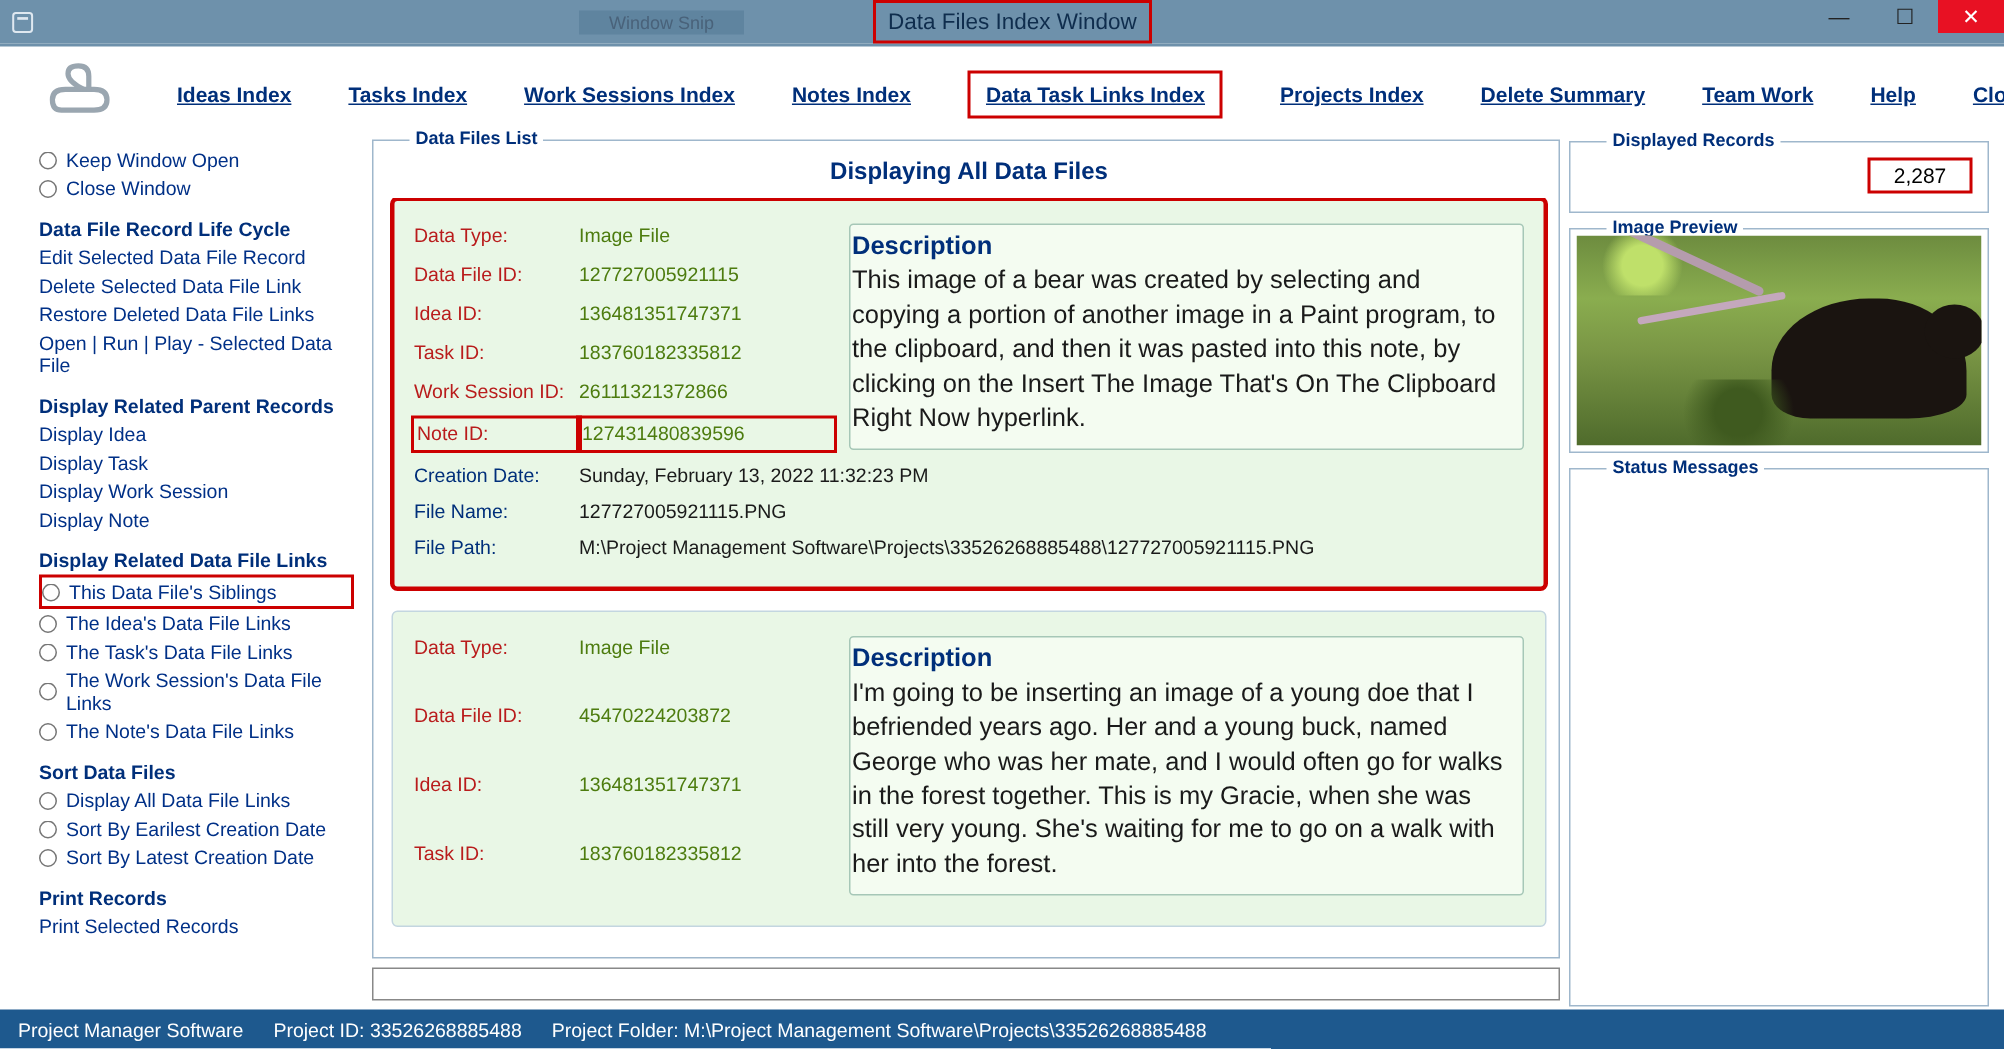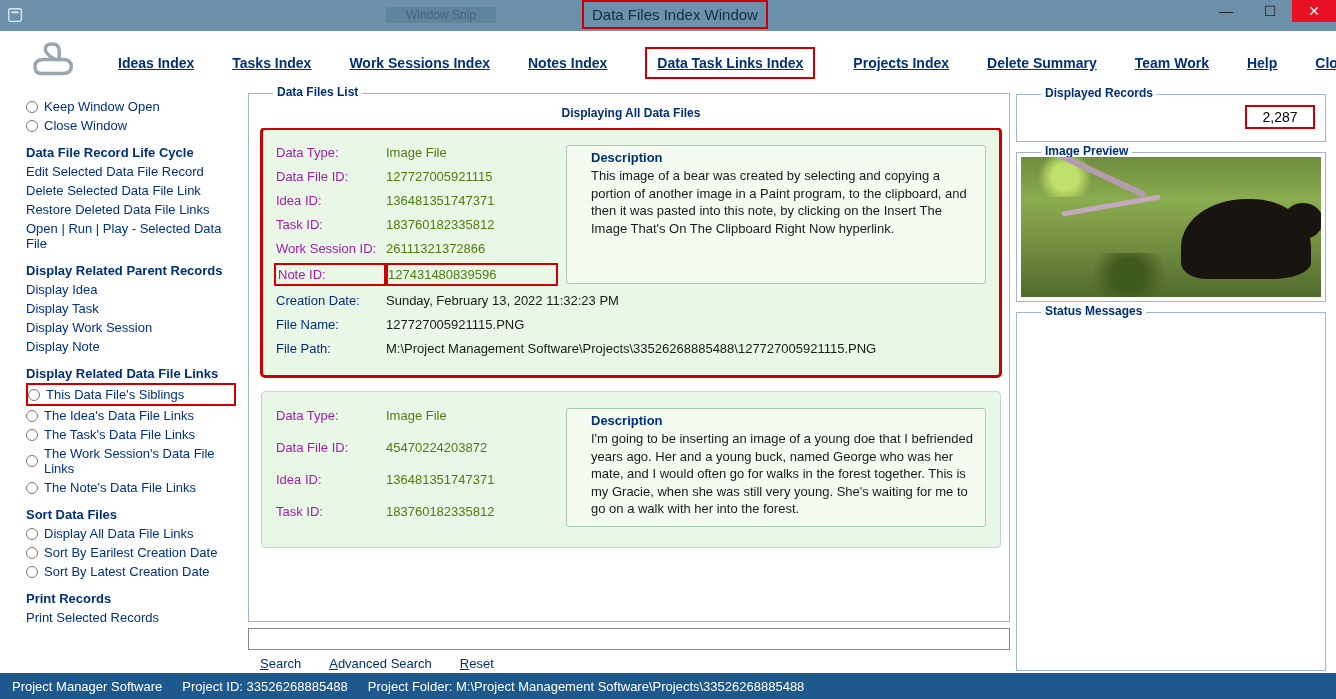--- a/index.html
+++ b/index.html
@@ -158,21 +158,21 @@
 .data-files-box {
   flex: 1;
   display: flex;
   flex-direction: column;
   padding: 6px 6px 6px 10px;
 }
 .list-header {
   text-align: center;
   font-weight: bold;
   color: #002f7a;
-  font-size: 12px;
+  font-size: 16px;
   padding: 6px 0 8px 0;
 }
 .records-scroll {
   flex: 1;
   overflow-y: scroll;
   border-radius: 2px;
   padding: 0 2px;
 }
 .record {
   border: 1px solid #c3d6e0;
@@ -188,28 +188,28 @@
   outline: 3px solid #cc0000;
   outline-offset: -2px;
 }
 .record .meta {
   display: grid;
   grid-template-columns: 110px 1fr;
   row-gap: 9px;
   font-size: 13px;
   color: #002f7a;
 }
-.record .meta .lbl { color: #a21caf; }
+.record .meta .lbl { color: #b91c1c; }
 .record .meta .val { color: #4d7c0f; }
 .record .desc-box {
   border: 1px solid #a6c7b7;
   background: #f4fcf1;
   border-radius: 3px;
-  padding: 4px 8px 8px 24px;
-  font-size: 13px;
+  padding: 4px 8px 8px 1px;
+  font-size: 17px;
 }
 .record .desc-box .desc-head {
   font-weight: bold;
   color: #002f7a;
   margin-bottom: 2px;
 }
 .record .desc-box .desc-body { color: #1a1a1a; line-height: 1.35; }
 .record .wide-row {
   grid-column: 1 / 3;
   display: grid;
@@ -242,21 +242,21 @@
 }
 .search-links a {
   color: #002f7a;
   text-decoration: none;
   font-size: 13px;
 }
 .search-links a .ul { text-decoration: underline; }
 
 
 .right-panel {
-  width: 310px;
+  width: 280px;
   flex-shrink: 0;
   display: flex;
   flex-direction: column;
   gap: 10px;
   padding-top: 1px;
 }
 .right-panel .group-box { padding: 10px; }
 .count-box {
   border: 2px solid #cc0000;
   width: 70px;

